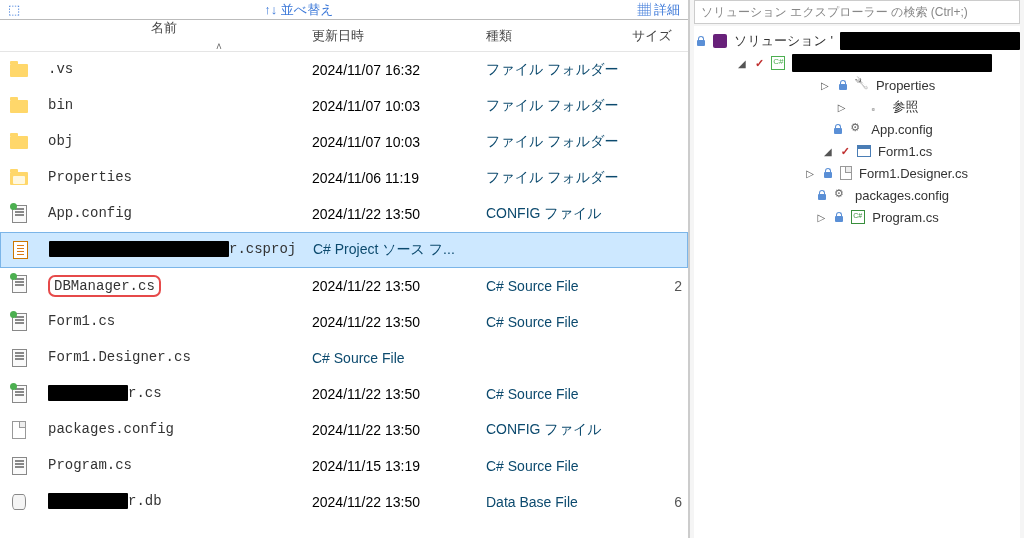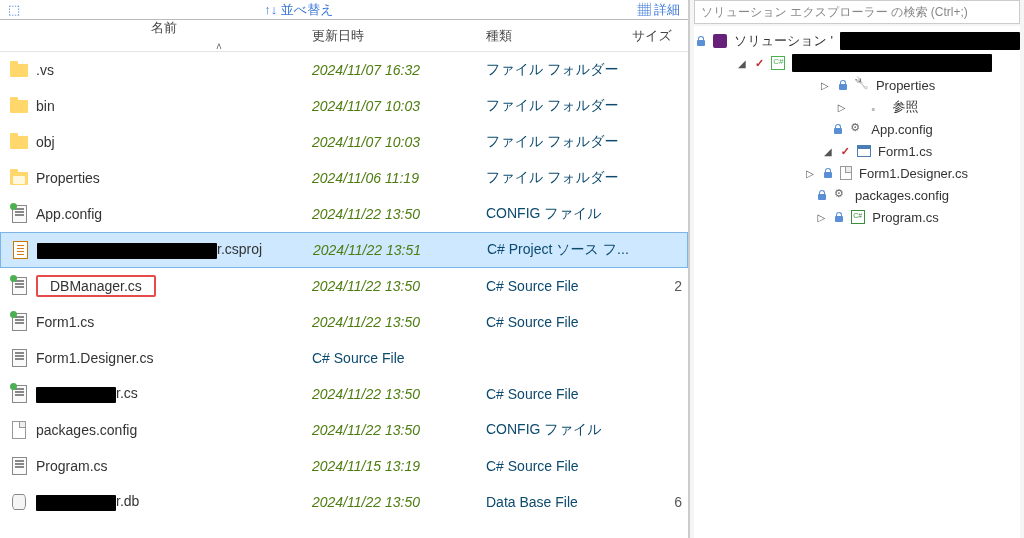--- a/index.html
+++ b/index.html
@@ -45,27 +45,27 @@
   .col-size { flex: 1; }
   .sort-caret { font-size: 10px; color: #666; }
   .fe-body { flex: 1; overflow: hidden; }
   .fe-row {
     display: flex;
     align-items: center;
     height: 36px;
     font-size: 14px;
     color: #333;
   }
-  .fe-row .cell-name { width: 312px; padding-left: 10px; display:flex; align-items:center; gap:8px;}
-  .fe-row .cell-date { width: 174px; color: #4d7c0f; font-style: italic; }
+  .fe-row .cell-name { width: 312px; padding-left: 10px; display:flex; align-items:flex-start; gap:20px;font-family:Liberation Mono, monospace;}
+  .fe-row .cell-date { width: 174px; color: #000000; }
   .fe-row .cell-type { width: 146px; color: #0c4a6e; white-space: nowrap; overflow:hidden; text-overflow:ellipsis;}
   .fe-row .cell-size { flex:1; text-align:right; padding-right:6px; color:#555;}
   .fe-row.selected { background: #cde8ff; border: 1px solid #7bb5e8; }
   .fe-row .name-text { white-space: nowrap; }
-  .redbox { border: 2px solid #e64a4a; border-radius: 2px; padding: 1px 12px; }
+  .redbox { border: 2px solid #e64a4a; border-radius: 7px; padding: 1px 4px; }
   .redact { background: #000; display:inline-block; height: 16px; border-radius:1px; vertical-align:middle;}
   
   .ic { width: 18px; height: 18px; display:inline-flex; align-items:center; justify-content:center; flex-shrink:0;}
   .folder { background: #ffd76a; border-radius: 1px; width:18px; height:13px; position:relative; }
   .folder::before { content:""; position:absolute; top:-3px; left:0; width:8px; height:3px; background:#ffd76a; border-radius:1px 1px 0 0;}
   .folderp::after{content:""; position:absolute; bottom:1px; left:3px; width:12px; height:8px; background:#fff8e0; border-radius:1px;}
   .cfg { border:1px solid #888; background:#fafafa; width:15px; height:18px; position:relative;}
   .cfg::before{content:"";position:absolute;top:2px;left:2px;right:2px;height:2px;background:#888;box-shadow:0 3px 0 #888,0 6px 0 #888;}
   .green-dot{position:absolute;top:-3px;left:-3px;width:7px;height:7px;background:#4caf50;border-radius:50%;}
   .csp { background:#fff;border:1px solid #c70;width:15px;height:18px;position:relative;}
@@ -177,21 +177,20 @@
         <div class="cell-type">CONFIG ファイル</div>
         <div class="cell-size"></div>
       </div>
       <div class="fe-row selected">
         <div class="cell-name">
           <span class="ic">
             <span class="csp"></span>
           </span>
           <span class="name-text"><span class="redact" style="width: 180px;"></span><span>r.csproj</span></span>
         </div>
-        <div class="cell-date">2024/11/22 13:51</div>
         <div class="cell-type">C# Project ソース フ...</div>
         <div class="cell-size"></div>
       </div>
       <div class="fe-row">
         <div class="cell-name">
           <span class="ic">
             <span class="cfg">
               <span class="green-dot"></span>
             </span>
           </span>

